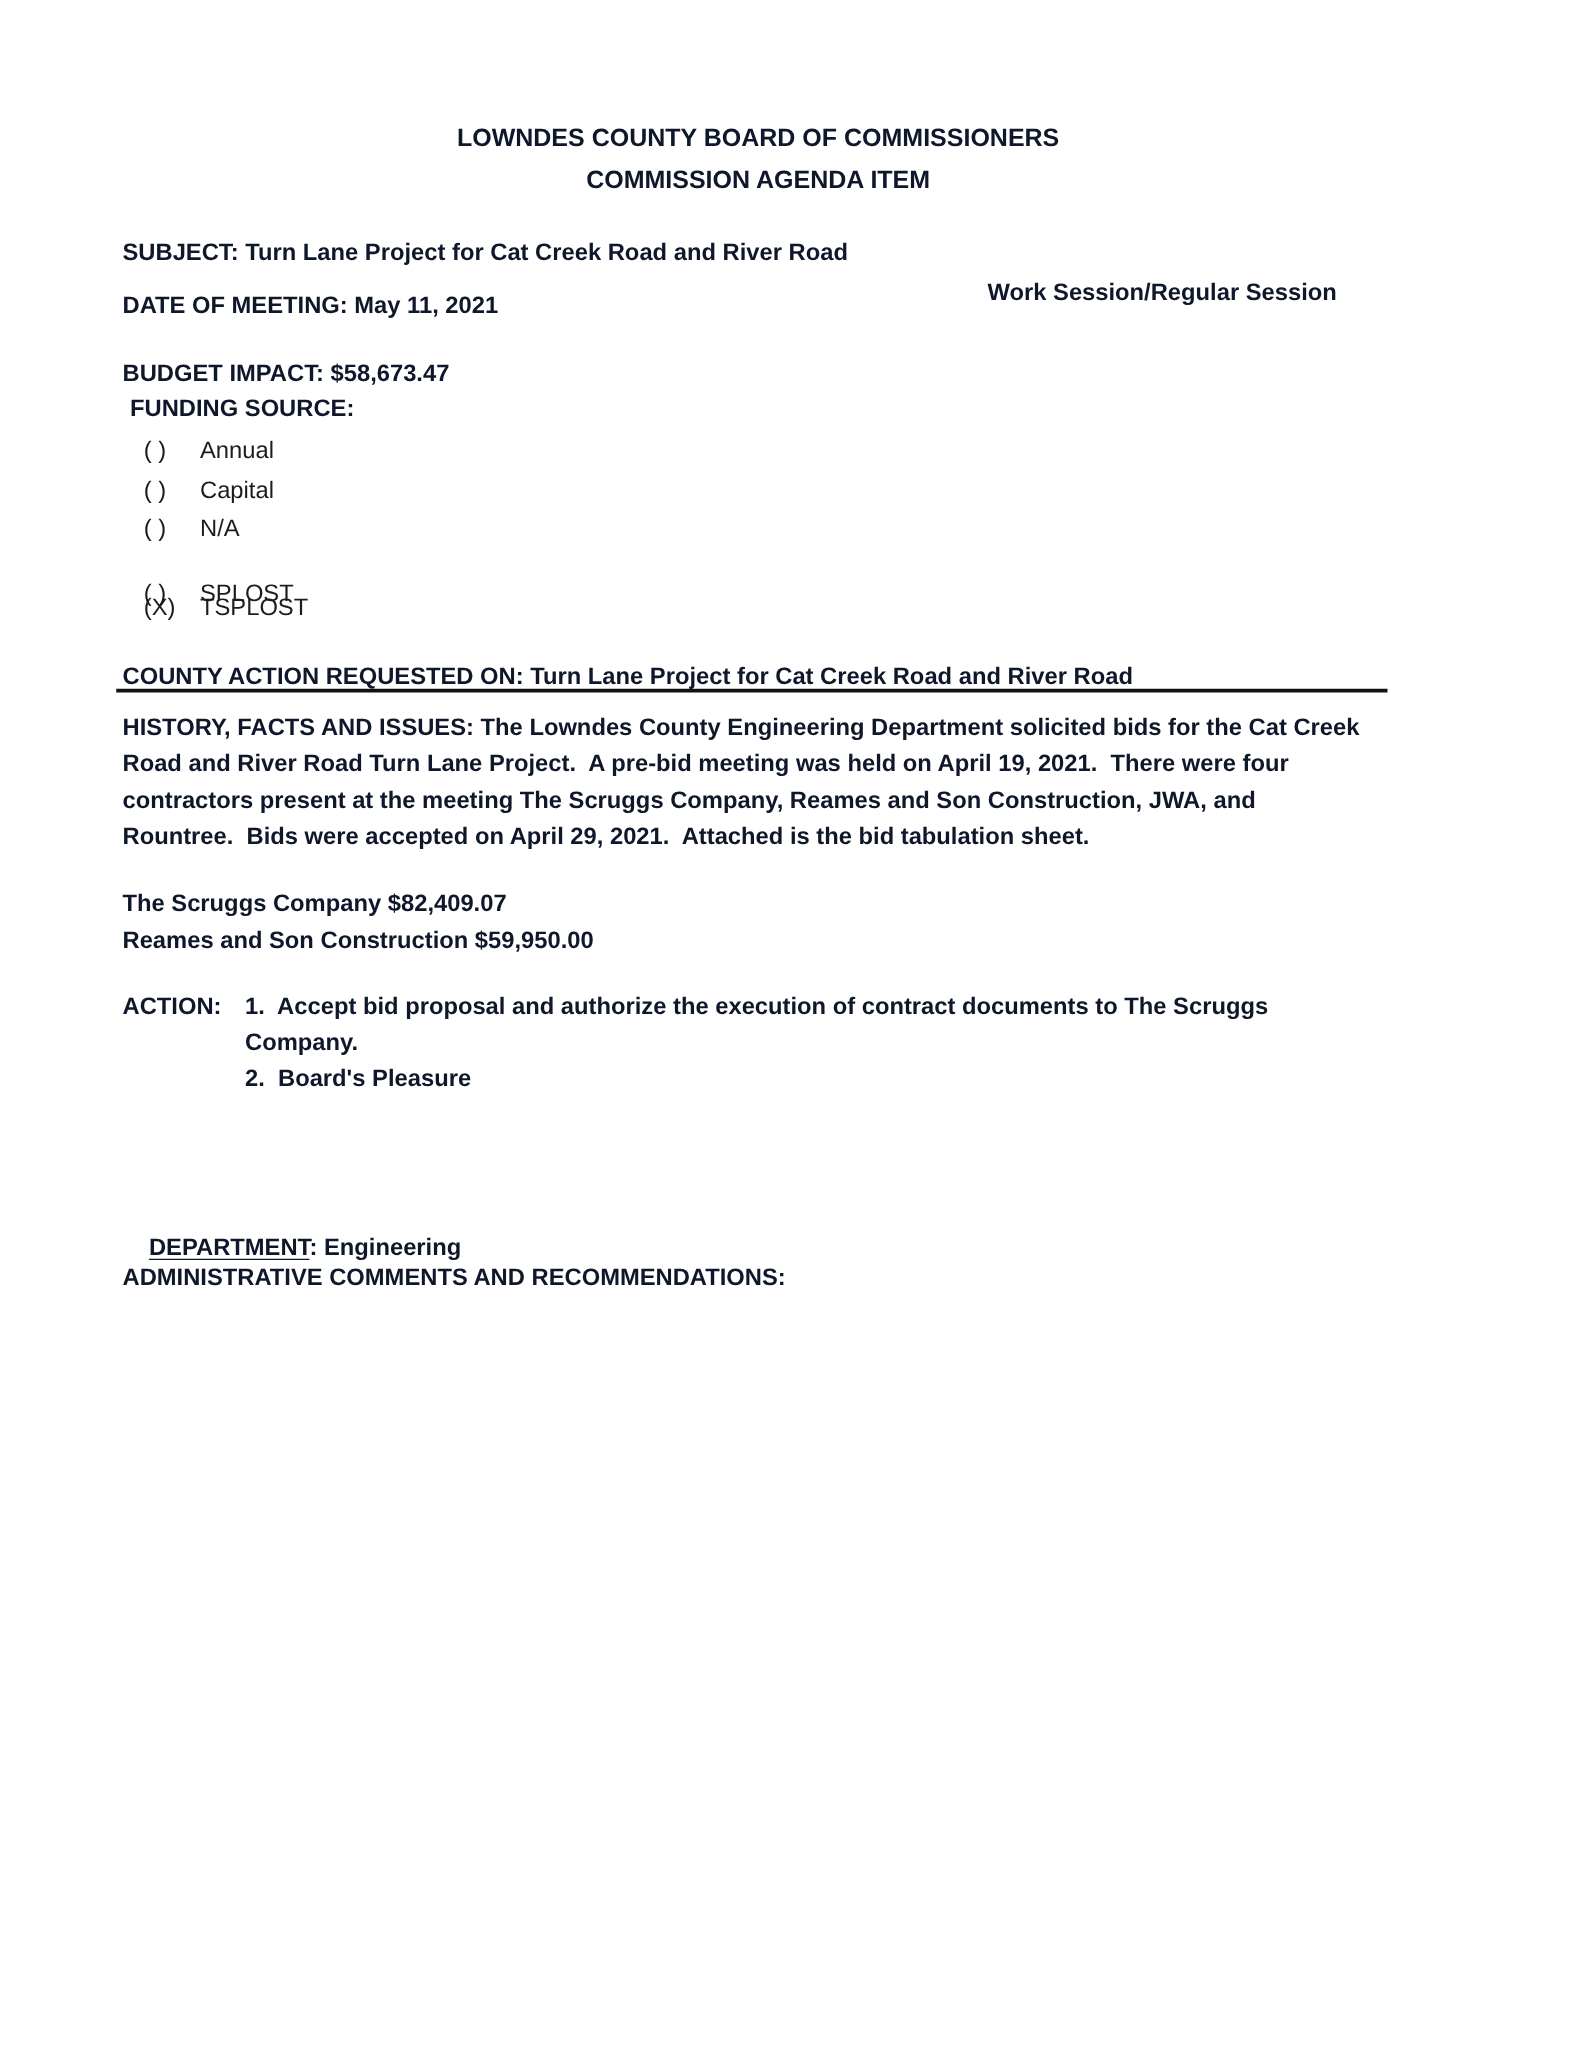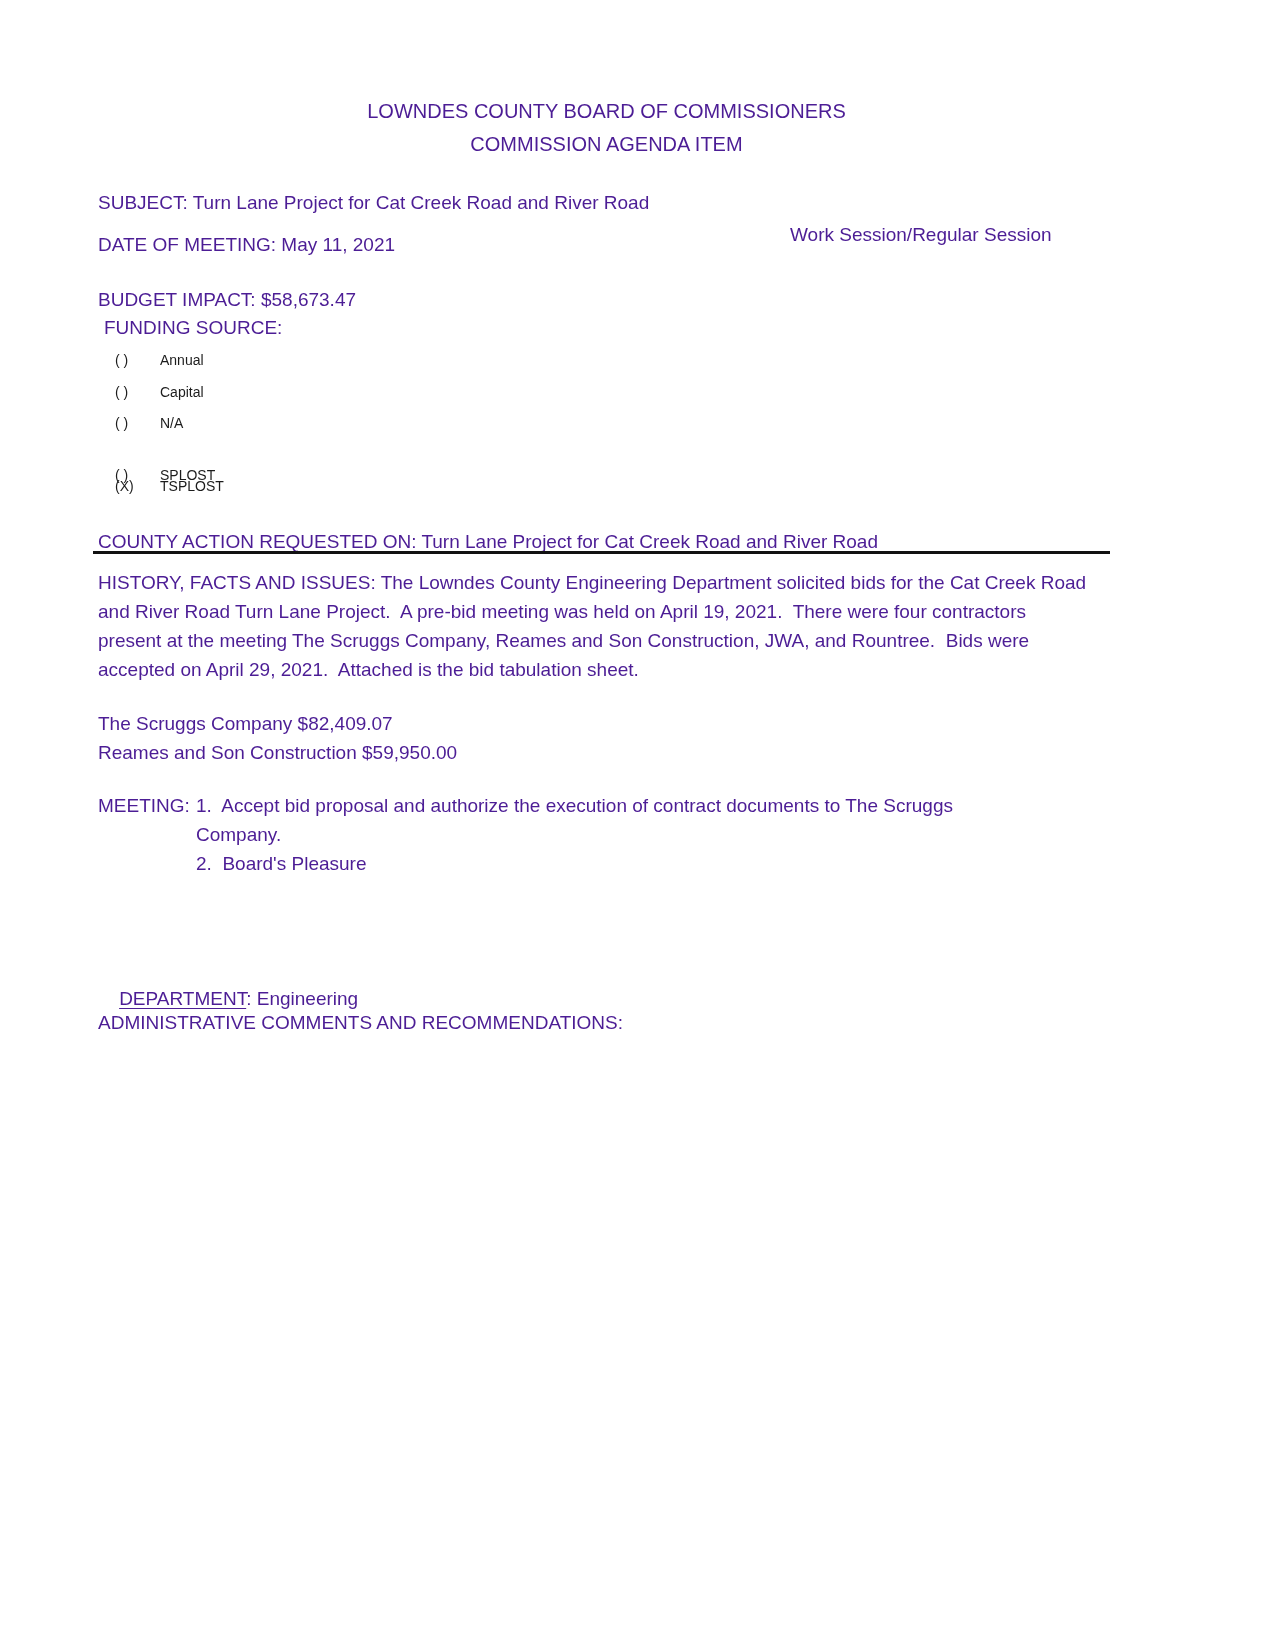--- a/index.html
+++ b/index.html
@@ -20,33 +20,34 @@
     width: 1275px;
     height: 1651px;
     background: #ffffff;
     overflow: hidden;
   }
   .t {
     position: absolute;
     font-size: 19px;
     line-height: 29px;
     white-space: pre-wrap;
-    color: #4c1d95;
+    color: #0f172a;
+    font-weight: bold;
   }
   .title-line {
     left: 0;
     width: 1213px;
     text-align: center;
     font-size: 20px;
     line-height: 33px;
   }
   .funding-row {
     position: absolute;
     left: 115px;
-    font-size: 14px;
+    font-size: 19px;
     line-height: 29px;
   }
   .funding-row .mark {
     display: inline-block;
     width: 45px;
     white-space: pre;
   }
   .rule {
     position: absolute;
     background: #111111;
@@ -93,21 +94,21 @@
   </div>
 
   <div class="t" style="left: 98px; top: 527px;">COUNTY ACTION REQUESTED ON: Turn Lane Project for Cat Creek Road and River Road</div>
   <div class="rule" style="left: 93px; top: 551px; width: 1017px;"></div>
 
   <div class="t" style="left: 98px; top: 568px; width: 995px;">HISTORY, FACTS AND ISSUES: The Lowndes County Engineering Department solicited bids for the Cat Creek Road and River Road Turn Lane Project.  A pre-bid meeting was held on April 19, 2021.  There were four contractors present at the meeting The Scruggs Company, Reames and Son Construction, JWA, and Rountree.  Bids were accepted on April 29, 2021.  Attached is the bid tabulation sheet.</div>
 
   <div class="t" style="left: 98px; top: 709px;">The Scruggs Company $82,409.07</div>
   <div class="t" style="left: 98px; top: 738px;">Reames and Son Construction $59,950.00</div>
 
-  <div class="t" style="left: 98px; top: 791px;">MEETING:</div>
+  <div class="t" style="left: 98px; top: 791px;">ACTION:</div>
   <div class="t options-item" style="left: 196px; top: 791px; width: 845px;">1.  Accept bid proposal and authorize the execution of contract documents to The Scruggs Company.</div>
   <div class="t options-item" style="left: 196px; top: 849px;">2.  Board's Pleasure</div>
 
 
   <div class="t" style="left: 98px; top: 955px;">
     <span class="underlined">DEPARTMENT</span><span>: Engineering</span>
   </div>
 
   <div class="t" style="left: 98px; top: 1008px;">ADMINISTRATIVE COMMENTS AND RECOMMENDATIONS:</div>
 

